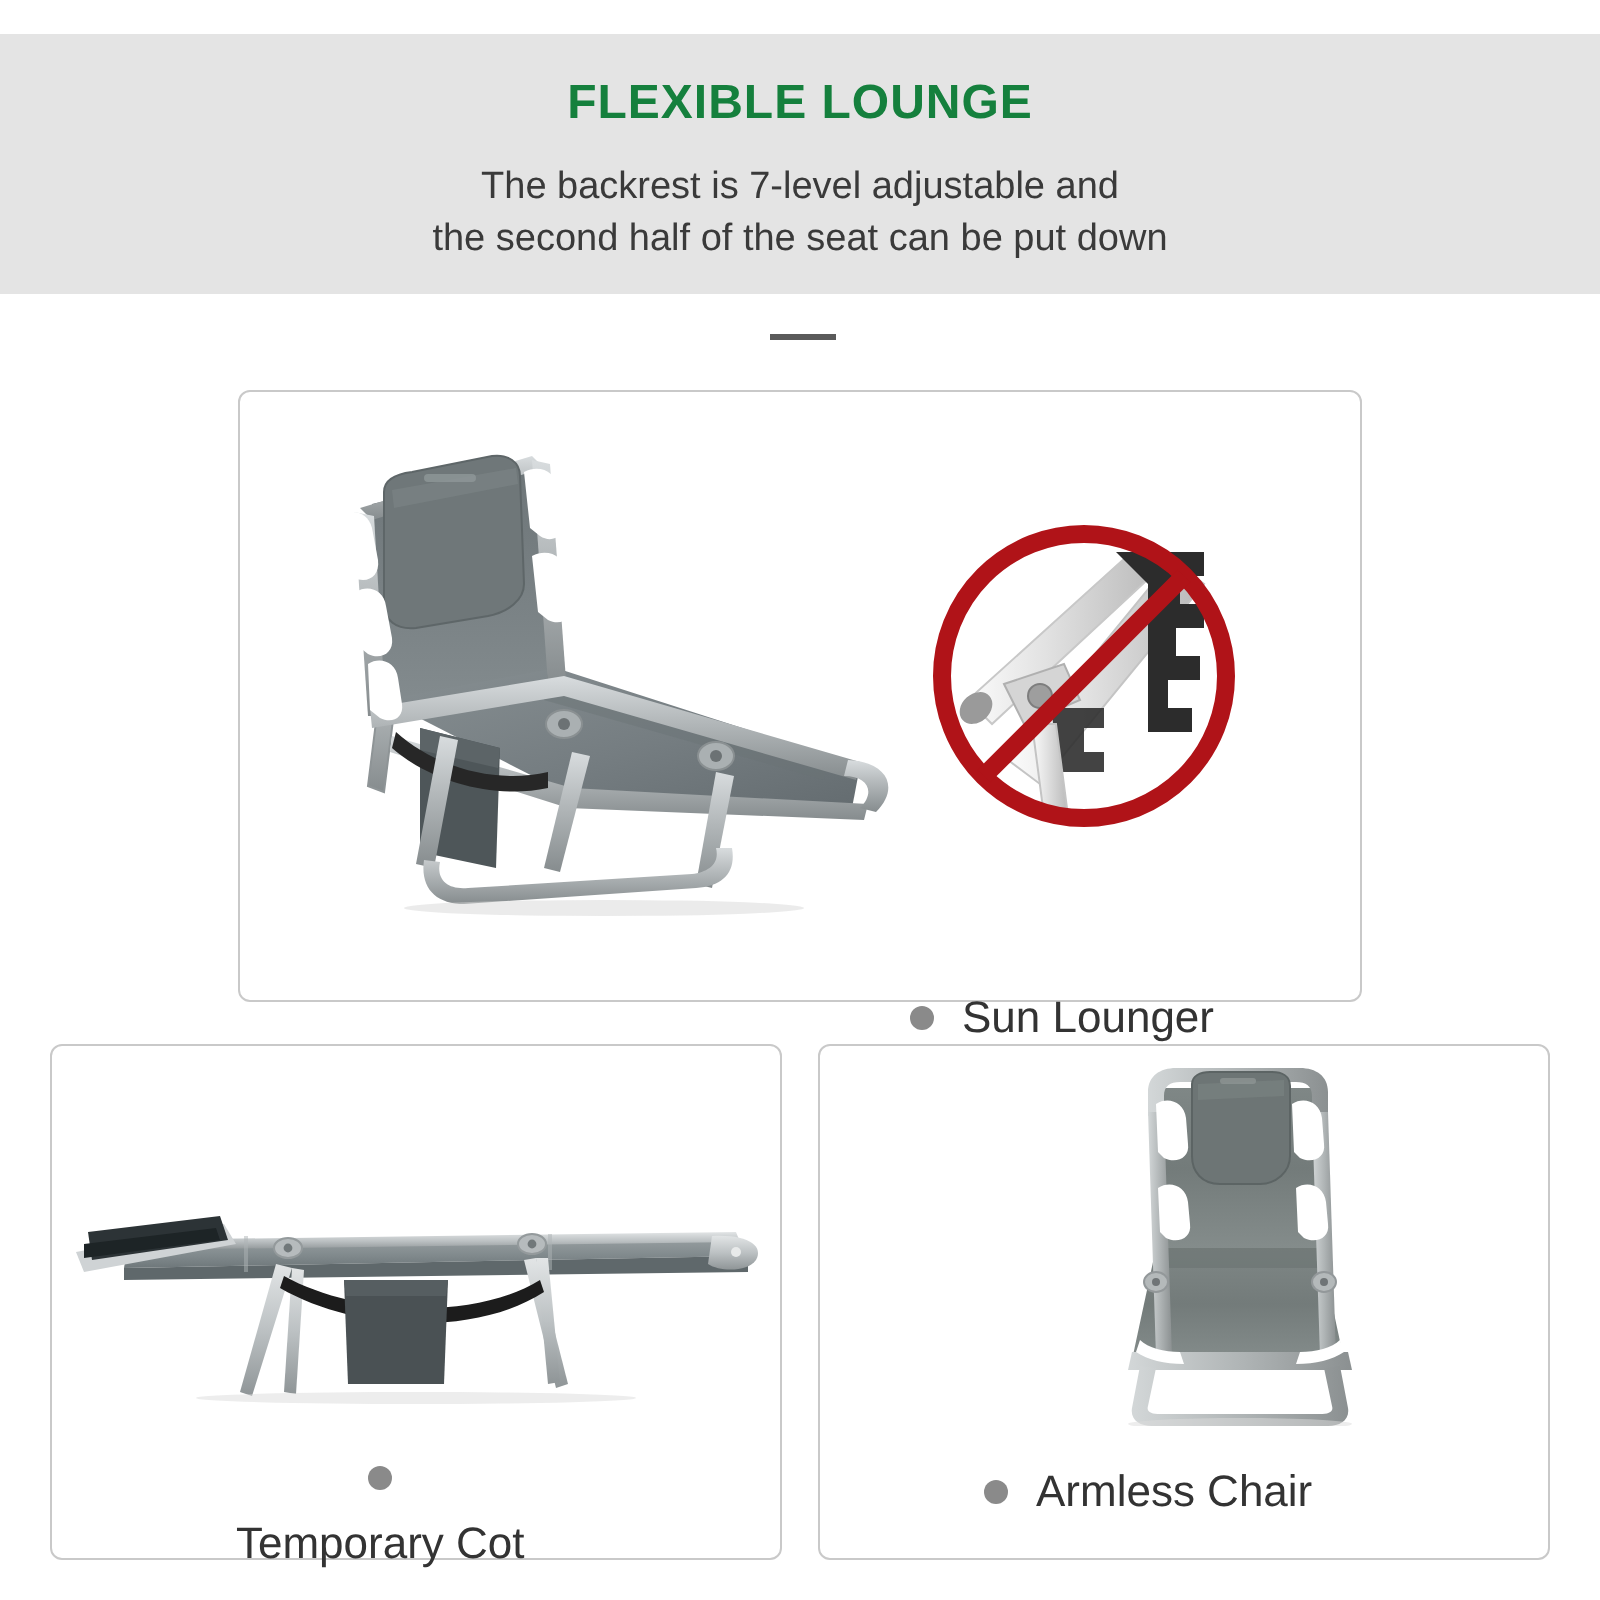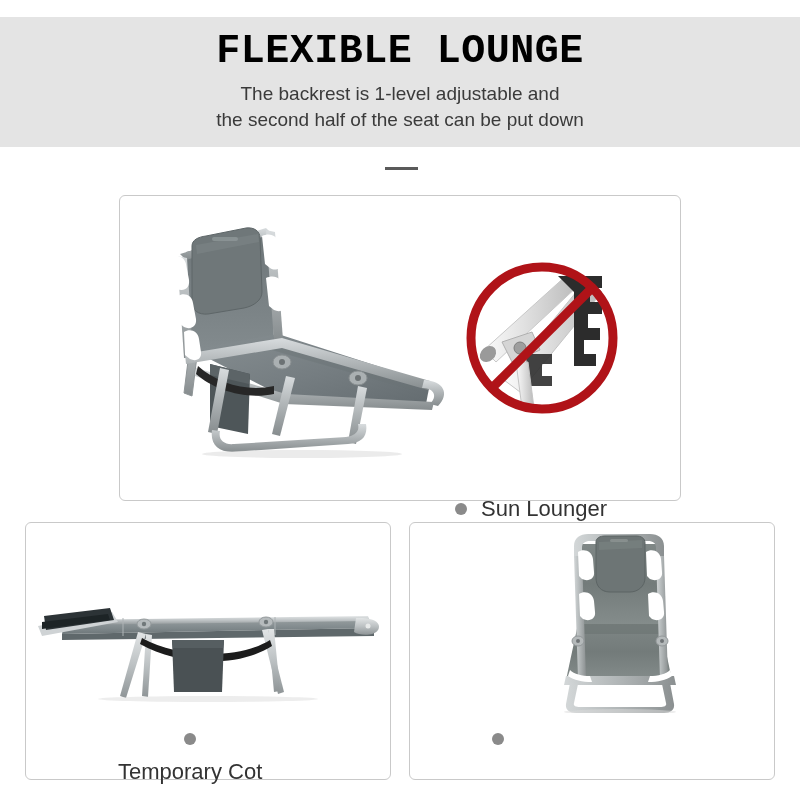--- a/index.html
+++ b/index.html
@@ -22,27 +22,27 @@
     left: 0;
     top: 17px;
     width: 800px;
     height: 130px;
     background: #e4e4e4;
     text-align: center;
     box-sizing: border-box;
     padding-top: 12px;
   }
   .header-title {
-    font-size: 40px;
+    font-size: 24px;
     font-weight: bold;
-    color: #000000;
+    color: #15803d;
     letter-spacing: 0.5px;
     line-height: 46px;
     margin: 0;
-    font-family: Liberation Mono, monospace;
+    font-family: Liberation Sans, sans-serif;
   }
   .header-sub {
     font-size: 19px;
     color: #3a3a3a;
     line-height: 26px;
     margin: 6px 0 0 0;
     font-family: "Liberation Sans", sans-serif;
   }
   .header-sub .sub-line { display: block; }
 
@@ -100,21 +100,21 @@
   .art-noentry { left: 462px; top: 258px; }
   .art-cot     { left: 38px;  top: 582px; }
   .art-chair   { left: 552px; top: 528px; }
 </style>
 </head>
 <body>
 
 <div class="header-band">
   <h1 class="header-title">FLEXIBLE LOUNGE</h1>
   <p class="header-sub">
-    <span class="sub-line">The backrest is 1-level adjustable and</span>
+    <span class="sub-line">The backrest is 7-level adjustable and</span>
     <span class="sub-line">the second half of the seat can be put down</span>
   </p>
 </div>
 
 <div class="divider-mark"></div>
 
 <div class="panel panel-main"></div>
 
 <div class="art art-lounger">
 <svg width="290" height="240" viewBox="0 0 290 240" xmlns="http://www.w3.org/2000/svg">
@@ -320,13 +320,14 @@
   <path d="M118 142 C114 146 106 148 98 148 L96 154 C106 154 114 152 120 148 Z" fill="#ffffff"></path>
 
   <path d="M18 155 L14 176 C13 182 18 185 24 185 L112 185 C118 185 123 182 122 176 L118 155 L110 156 L114 175 C115 178 112 179 108 179 L28 179 C24 179 21 178 22 175 L26 156 Z" fill="url(#chTube)"></path>
 
   <ellipse cx="68" cy="184" rx="56" ry="3" fill="#dcdcdc" opacity="0.5"></ellipse>
 </svg>
 </div>
 
 <div class="caption caption-chair">
   <span class="caption-bullet"></span>
+  <span class="caption-text">Armless Chair</span>
 </div>
 
 </body></html>

